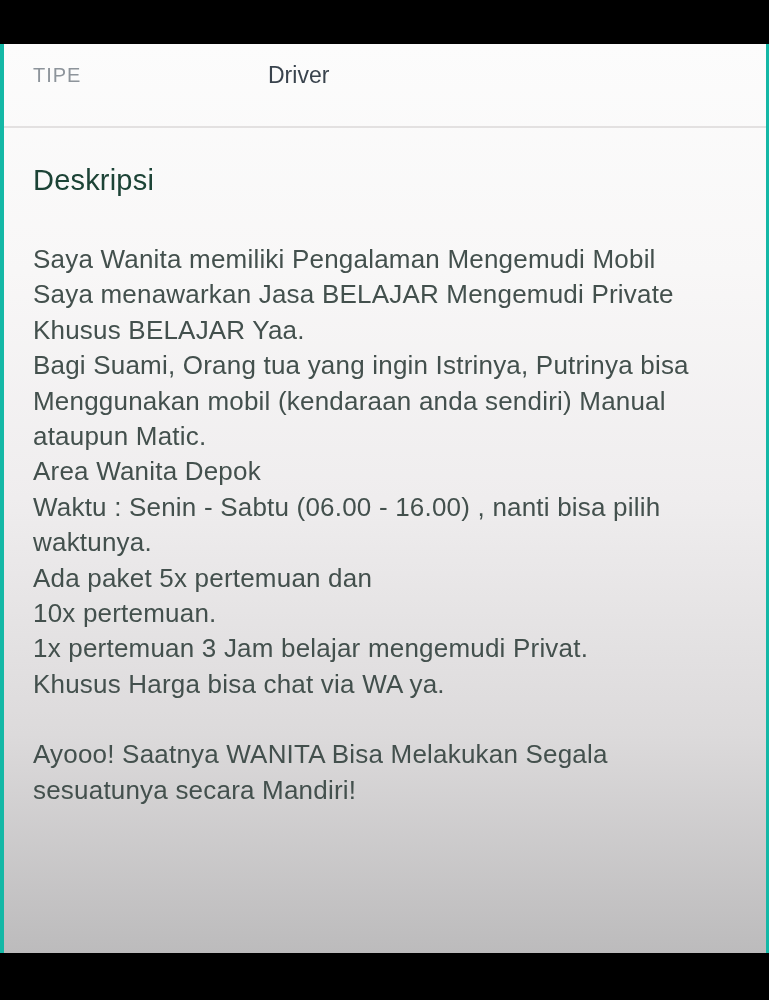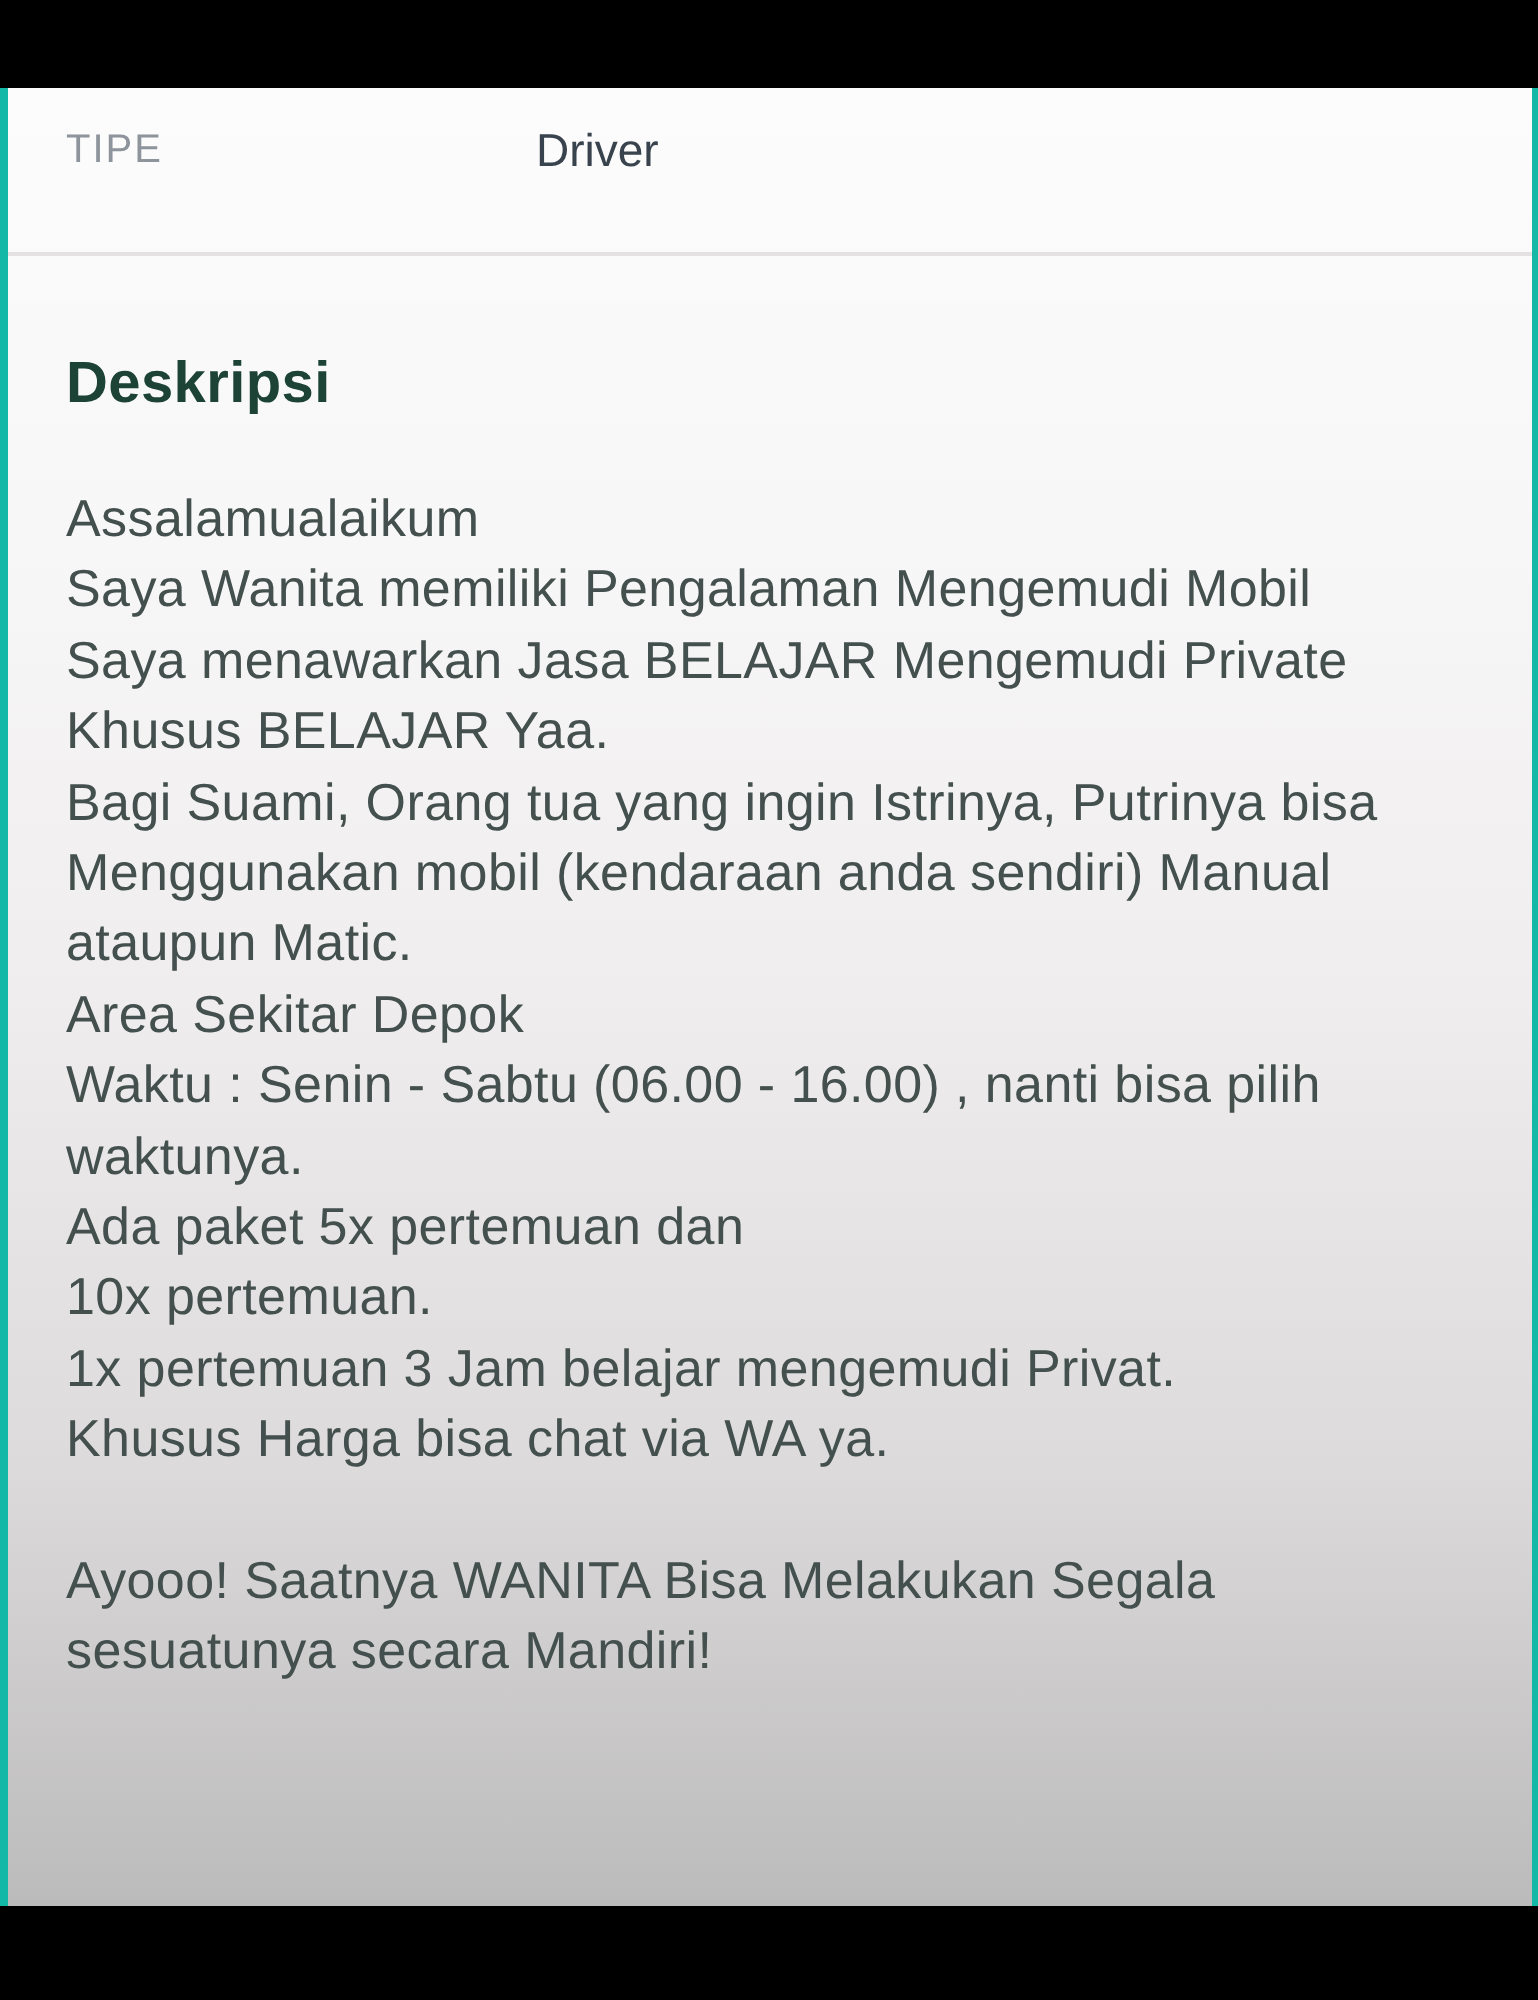--- a/index.html
+++ b/index.html
@@ -58,23 +58,23 @@
     position: absolute;
     left: 0;
     right: 0;
     top: 82px;
     height: 2px;
     background: var(--divider-gray, #e3e1e1);
   }
   .section-title {
     position: absolute;
     left: 29px;
-    top: 132px;
+    top: 120px;
     font-size: 29px;
-    font-weight: 700;
+    font-weight: 400;
     letter-spacing: 0.2px;
     color: var(--heading-green, #1c4336);
   }
   .description {
     position: absolute;
     left: 29px;
     top: 198px;
     right: 8px;
     font-size: 26px;
     line-height: 35.4px;
@@ -97,28 +97,27 @@
 
     <div class="meta-label">TIPE</div>
 
     <div class="meta-value">Driver</div>
 
     <div class="divider"></div>
 
     <div class="section-title">Deskripsi</div>
 
     <div class="description">
-        <div class="desc-line">Assalamualaikum</div>
         <div class="desc-line">Saya Wanita memiliki Pengalaman Mengemudi Mobil</div>
         <div class="desc-line">Saya menawarkan Jasa BELAJAR Mengemudi Private</div>
         <div class="desc-line">Khusus BELAJAR Yaa.</div>
         <div class="desc-line">Bagi Suami, Orang tua yang ingin Istrinya, Putrinya bisa</div>
         <div class="desc-line">Menggunakan mobil (kendaraan anda sendiri) Manual</div>
         <div class="desc-line">ataupun Matic.</div>
-        <div class="desc-line">Area Sekitar Depok</div>
+        <div class="desc-line">Area Wanita Depok</div>
         <div class="desc-line">Waktu : Senin - Sabtu (06.00 - 16.00) , nanti bisa pilih</div>
         <div class="desc-line">waktunya.</div>
         <div class="desc-line">Ada paket 5x pertemuan dan</div>
         <div class="desc-line">10x pertemuan.</div>
         <div class="desc-line">1x pertemuan 3 Jam belajar mengemudi Privat.</div>
         <div class="desc-line">Khusus Harga bisa chat via WA ya.</div>
         <div class="desc-line">&nbsp;</div>
         <div class="desc-line">Ayooo! Saatnya WANITA Bisa Melakukan Segala</div>
         <div class="desc-line">sesuatunya secara Mandiri!</div>
       </div>

